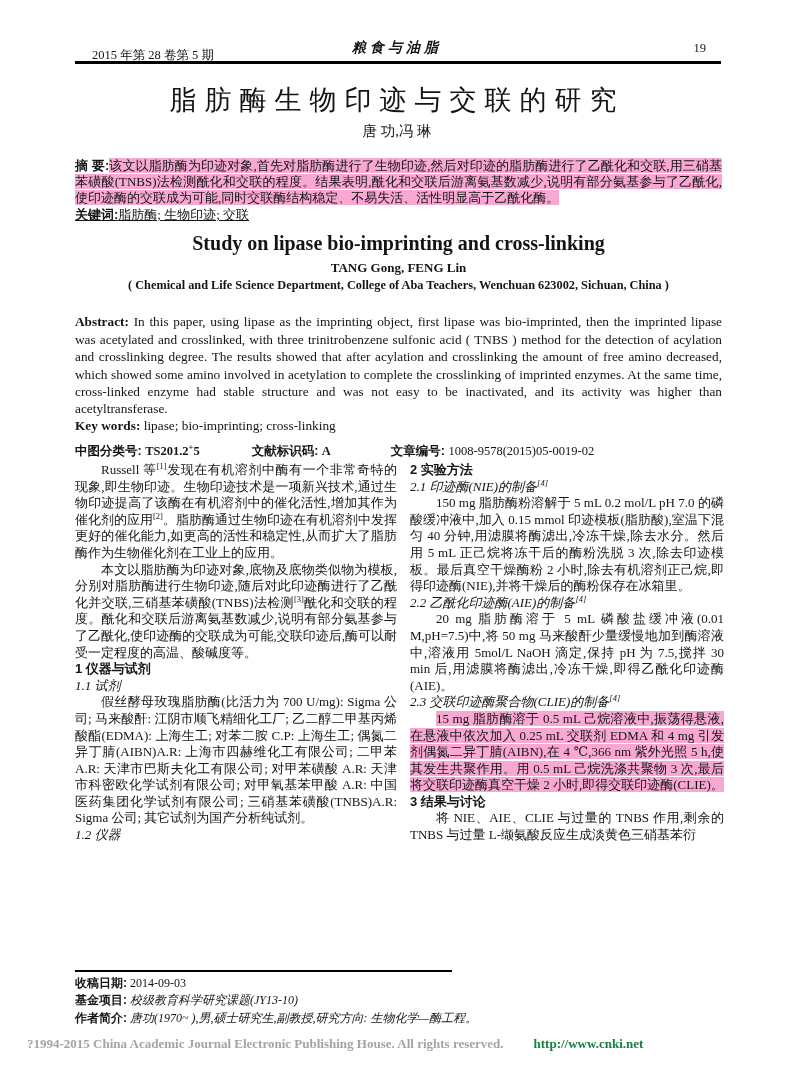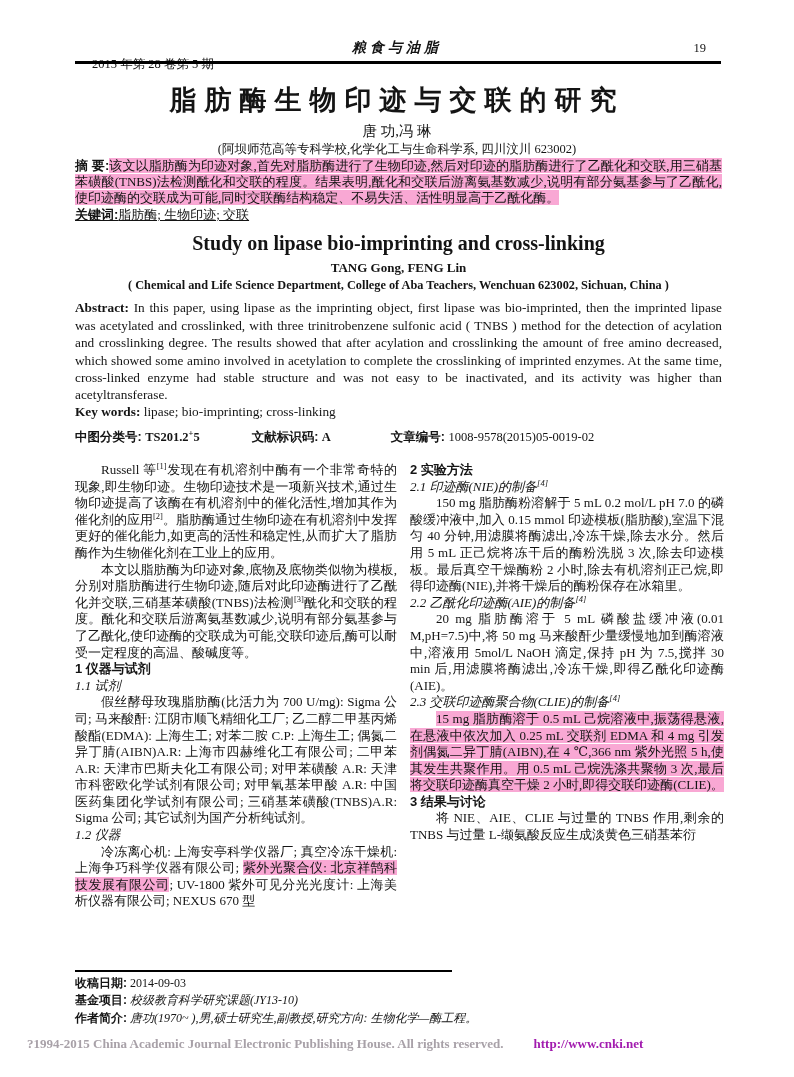--- a/index.html
+++ b/index.html
@@ -1,41 +1,41 @@
 <!DOCTYPE html>
 <html><head>
 <meta charset="utf-8">
 <style>
   html,body{margin:0;padding:0;background:#ffffff;}
   .page{position:relative;width:794px;height:1077px;background:#ffffff;overflow:hidden;
         font-family:"Liberation Serif","DejaVu Serif",serif;color:#141414;}
 
   
-  .hdr-issue{position:absolute;left:92px;top:56px;font-size:12.5px;}
+  .hdr-issue{position:absolute;left:92px;top:47px;font-size:12.5px;}
   .hdr-journal{position:absolute;left:0;right:0;top:39px;text-align:center;
                font-size:14px;font-weight:bold;font-style:italic;letter-spacing:4px;}
   .hdr-page{position:absolute;right:88px;top:41px;font-size:12.5px;}
   .hdr-rule{position:absolute;left:75px;top:61px;width:646px;border-top:3px solid #000;}
 
   
   .title-cn{position:absolute;left:0;right:0;top:82px;text-align:center;font-size:27px;
-            font-weight:700;letter-spacing:8px;font-family:"Liberation Sans",sans-serif;}
+            font-weight:400;letter-spacing:8px;font-family:"Liberation Sans",sans-serif;}
   .authors-cn{position:absolute;left:0;right:0;top:122px;text-align:center;font-size:14.5px;}
   .affil-cn{position:absolute;left:0;right:0;top:141px;text-align:center;font-size:12.5px;}
 
   
   .front{position:absolute;left:75px;top:158px;width:647px;}
   .abs-cn{font-size:13px;line-height:15.8px;text-align:justify;margin:0;}
   .hl{background:#f9a8d4;}
   .b-sans{font-weight:bold;font-family:"Liberation Sans",sans-serif;}
   .kw-cn{font-size:13px;margin:1px 0 0 0;text-decoration:underline;}
   .en-title{margin:8px 0 0 0;text-align:center;font-size:20px;font-weight:bold;}
   .en-authors{margin:5px 0 0 0;text-align:center;font-size:13px;font-weight:bold;}
   .en-affil{margin:2px 0 0 0;text-align:center;font-size:12.3px;font-weight:bold;}
-  .en-abs{margin:6px 0 0 0;font-size:13.3px;line-height:17.4px;text-align:justify;}
+  .en-abs{margin:20px 0 0 0;font-size:13.3px;line-height:17.4px;text-align:justify;}
   .en-kw{margin:0;font-size:13.3px;}
   .bold{font-weight:bold;}
   .meta{margin:9px 0 0 0;font-size:12.5px;display:flex;}
   .meta .lab{font-weight:bold;font-family:"Liberation Sans",sans-serif;}
   .meta .val-b{font-weight:bold;}
   .meta-gap1{margin-left:52px;}
   .meta-gap2{margin-left:60px;}
 
   
   .col{position:absolute;top:462px;font-size:13px;line-height:16.6px;text-align:justify;}
@@ -50,35 +50,34 @@
   sup{font-size:8.5px;line-height:0;}
 
   
   .fns{position:absolute;left:75px;top:970px;width:500px;font-size:12px;line-height:17.3px;}
   .fn-rule{width:377px;border-top:2px solid #000;margin-bottom:3px;}
   .fn-label{font-weight:bold;font-family:"Liberation Sans",sans-serif;}
   .fn-kai{font-style:italic;}
 
   
   .footer{position:absolute;left:27px;top:1036px;font-size:13px;color:#a8a1a8;font-weight:bold;}
-  .footer-url{margin-left:30px;color:#a21caf;}
+  .footer-url{margin-left:30px;color:#15803d;}
 </style>
 </head>
 <body>
 
 <div class="page">
 
   <div class="hdr-issue">2015 年第 28 卷第 5 期</div>
   <div class="hdr-journal">粮食与油脂</div>
   <div class="hdr-page">19</div>
   <div class="hdr-rule"></div>
 
   <div class="title-cn">脂肪酶生物印迹与交联的研究</div>
   <div class="authors-cn">唐  功,冯  琳</div>
-  <div class="affil-cn">(阿坝师范高等专科学校,化学化工与生命科学系,  四川汶川  623002)</div>
 
   <div class="front">
     <p class="abs-cn"><span class="b-sans">摘  要:</span><span class="hl">该文以脂肪酶为印迹对象,首先对脂肪酶进行了生物印迹,然后对印迹的脂肪酶进行了乙酰化和交联,用三硝基苯磺酸(TNBS)法检测酰化和交联的程度。结果表明,酰化和交联后游离氨基数减少,说明有部分氨基参与了乙酰化,使印迹酶的交联成为可能,同时交联酶结构稳定、不易失活、活性明显高于乙酰化酶。</span></p>
 
     <p class="kw-cn"><span class="b-sans">关键词:</span><span>脂肪酶; 生物印迹; 交联</span></p>
 
     <p class="en-title">Study on lipase bio-imprinting and cross-linking</p>
     <p class="en-authors">TANG Gong, FENG Lin</p>
     <p class="en-affil">( Chemical and Life Science Department, College of Aba Teachers, Wenchuan 623002, Sichuan, China )</p>
 
@@ -95,21 +94,20 @@
     </div>
   </div>
 
   <div class="col col-left">
     <p class="indent"><span>Russell 等</span><sup>[1]</sup><span>发现在有机溶剂中酶有一个非常奇特的现象,即生物印迹。生物印迹技术是一项新兴技术,通过生物印迹提高了该酶在有机溶剂中的催化活性,增加其作为催化剂的应用</span><sup>[2]</sup><span>。脂肪酶通过生物印迹在有机溶剂中发挥更好的催化能力,如更高的活性和稳定性,从而扩大了脂肪酶作为生物催化剂在工业上的应用。</span></p>
     <p class="indent"><span>本文以脂肪酶为印迹对象,底物及底物类似物为模板,分别对脂肪酶进行生物印迹,随后对此印迹酶进行了乙酰化并交联,三硝基苯磺酸(TNBS)法检测</span><sup>[3]</sup><span>酰化和交联的程度。酰化和交联后游离氨基数减少,说明有部分氨基参与了乙酰化,使印迹酶的交联成为可能,交联印迹后,酶可以耐受一定程度的高温、酸碱度等。</span></p>
     <p class="sec">1 仪器与试剂</p>
     <p class="subsec">1.1 试剂</p>
     <p class="indent">假丝酵母玫瑰脂肪酶(比活力为 700 U/mg): Sigma 公司; 马来酸酐: 江阴市顺飞精细化工厂; 乙二醇二甲基丙烯酸酯(EDMA): 上海生工; 对苯二胺 C.P: 上海生工; 偶氮二异丁腈(AIBN)A.R: 上海市四赫维化工有限公司; 二甲苯 A.R: 天津市巴斯夫化工有限公司; 对甲苯磺酸 A.R: 天津市科密欧化学试剂有限公司; 对甲氧基苯甲酸 A.R: 中国医药集团化学试剂有限公司; 三硝基苯磺酸(TNBS)A.R: Sigma 公司; 其它试剂为国产分析纯试剂。</p>
     <p class="subsec">1.2 仪器</p>
-    <p class="indent"><span>冷冻离心机: 上海安亭科学仪器厂; 真空冷冻干燥机: 上海争巧科学仪器有限公司; </span><span class="hl">紫外光聚合仪: 北京祥鹄科技发展有限公司</span><span>; UV-1800 紫外可见分光光度计: 上海美析仪器有限公司; NEXUS 670 型</span></p>
   </div>
 
   <div class="col col-right">
     <p class="sec">2 实验方法</p>
     <p class="subsec"><span>2.1 印迹酶(NIE)的制备</span><sup>[4]</sup></p>
     <p class="indent">150 mg 脂肪酶粉溶解于 5 mL 0.2 mol/L pH 7.0 的磷酸缓冲液中,加入 0.15 mmol 印迹模板(脂肪酸),室温下混匀 40 分钟,用滤膜将酶滤出,冷冻干燥,除去水分。然后用 5 mL 正己烷将冻干后的酶粉洗脱 3 次,除去印迹模板。最后真空干燥酶粉 2 小时,除去有机溶剂正己烷,即得印迹酶(NIE),并将干燥后的酶粉保存在冰箱里。</p>
     <p class="subsec"><span>2.2 乙酰化印迹酶(AIE)的制备</span><sup>[4]</sup></p>
     <p class="indent">20 mg 脂肪酶溶于 5 mL 磷酸盐缓冲液(0.01 M,pH=7.5)中,将 50 mg 马来酸酐少量缓慢地加到酶溶液中,溶液用 5mol/L NaOH 滴定,保持 pH 为 7.5,搅拌 30 min 后,用滤膜将酶滤出,冷冻干燥,即得乙酰化印迹酶(AIE)。</p>
     <p class="subsec"><span>2.3 交联印迹酶聚合物(CLIE)的制备</span><sup>[4]</sup></p>
     <p class="indent"><span class="hl">15 mg 脂肪酶溶于 0.5 mL 己烷溶液中,振荡得悬液,在悬液中依次加入 0.25 mL 交联剂 EDMA 和 4 mg 引发剂偶氮二异丁腈(AIBN),在 4 ℃,366 nm 紫外光照 5 h,使其发生共聚作用。用 0.5 mL 己烷洗涤共聚物 3 次,最后将交联印迹酶真空干燥 2 小时,即得交联印迹酶(CLIE)。</span></p>

